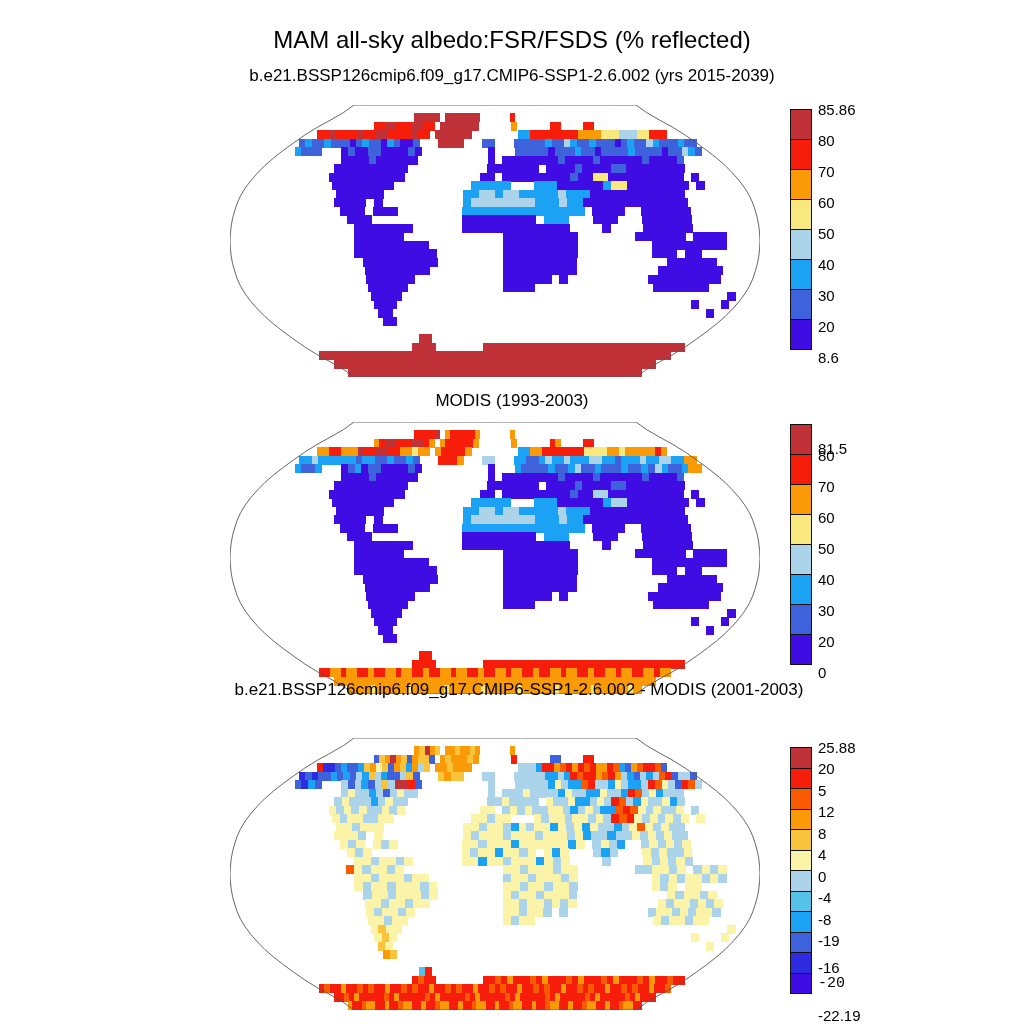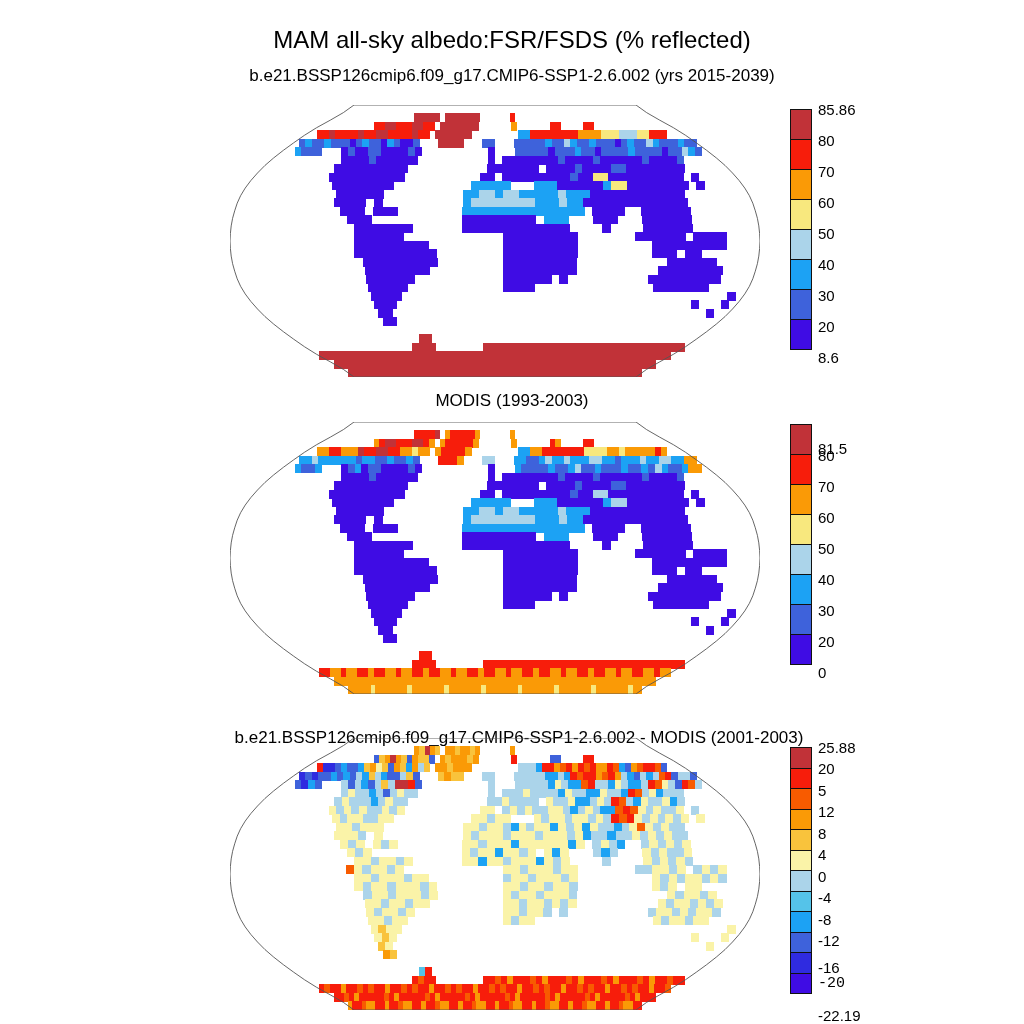--- a/index.html
+++ b/index.html
@@ -1840,21 +1840,21 @@
     <span class="cblabel" style="top: 21.5px;">80</span>
     <span class="cblabel" style="top: 52.5px;">70</span>
     <span class="cblabel" style="top: 83.5px;">60</span>
     <span class="cblabel" style="top: 114.5px;">50</span>
     <span class="cblabel" style="top: 145.5px;">40</span>
     <span class="cblabel" style="top: 176.5px;">30</span>
     <span class="cblabel" style="top: 207.5px;">20</span>
     <span class="cblabel" style="top: 238.5px;">0</span>
   </div>
 
-<div class="panel-title" style="top:728px;padding-left:14px;">b.e21.BSSP126cmip6.f09_g17.CMIP6-SSP1-2.6.002 - MODIS (2001-2003)</div>
+<div class="panel-title" style="top:680px;padding-left:14px;">b.e21.BSSP126cmip6.f09_g17.CMIP6-SSP1-2.6.002 - MODIS (2001-2003)</div>
 <svg class="map-svg" id="map2" style="top:738px;" viewBox="0 0 530 272">
     <g shape-rendering="crispEdges">
       <rect x="184.46" y="8.25" width="5.52" height="9.00" fill="#FA9A06"></rect>
       <rect x="189.48" y="8.25" width="5.52" height="9.00" fill="#F9C33C"></rect>
       <rect x="194.50" y="8.25" width="5.52" height="9.00" fill="#C13238"></rect>
       <rect x="199.52" y="8.25" width="5.52" height="9.00" fill="#FA9A06"></rect>
       <rect x="204.53" y="8.25" width="5.52" height="9.00" fill="#F9C33C"></rect>
       <rect x="214.57" y="8.25" width="5.52" height="9.00" fill="#FA9A06"></rect>
       <rect x="219.59" y="8.25" width="5.52" height="9.00" fill="#FA9A06"></rect>
       <rect x="224.61" y="8.25" width="5.52" height="9.00" fill="#F9C33C"></rect>
@@ -2758,17 +2758,17 @@
     <div class="cbseg" style="height: 21.5px; background: rgb(63, 12, 228);"></div>
     <span class="cblabel" style="top: -9.5px;">25.88</span>
     <span class="cblabel" style="top: 12px;">20</span>
     <span class="cblabel" style="top: 33.5px;">5</span>
     <span class="cblabel" style="top: 55px;">12</span>
     <span class="cblabel" style="top: 76.5px;">8</span>
     <span class="cblabel" style="top: 98px;">4</span>
     <span class="cblabel" style="top: 119.5px;">0</span>
     <span class="cblabel" style="top: 141px;">-4</span>
     <span class="cblabel" style="top: 162.5px;">-8</span>
-    <span class="cblabel" style="top: 184px;">-12</span>
+    <span class="cblabel" style="top: 184px;">-19</span>
     <span class="cblabel" style="top: 211px;">-16</span>
     <span class="cblabel" style="top: 227px; font-family: Liberation Mono, monospace;">-20</span>
     <span class="cblabel" style="top: 237px; margin-top: 22px;">-22.19</span>
   </div>
 
 </body></html>

